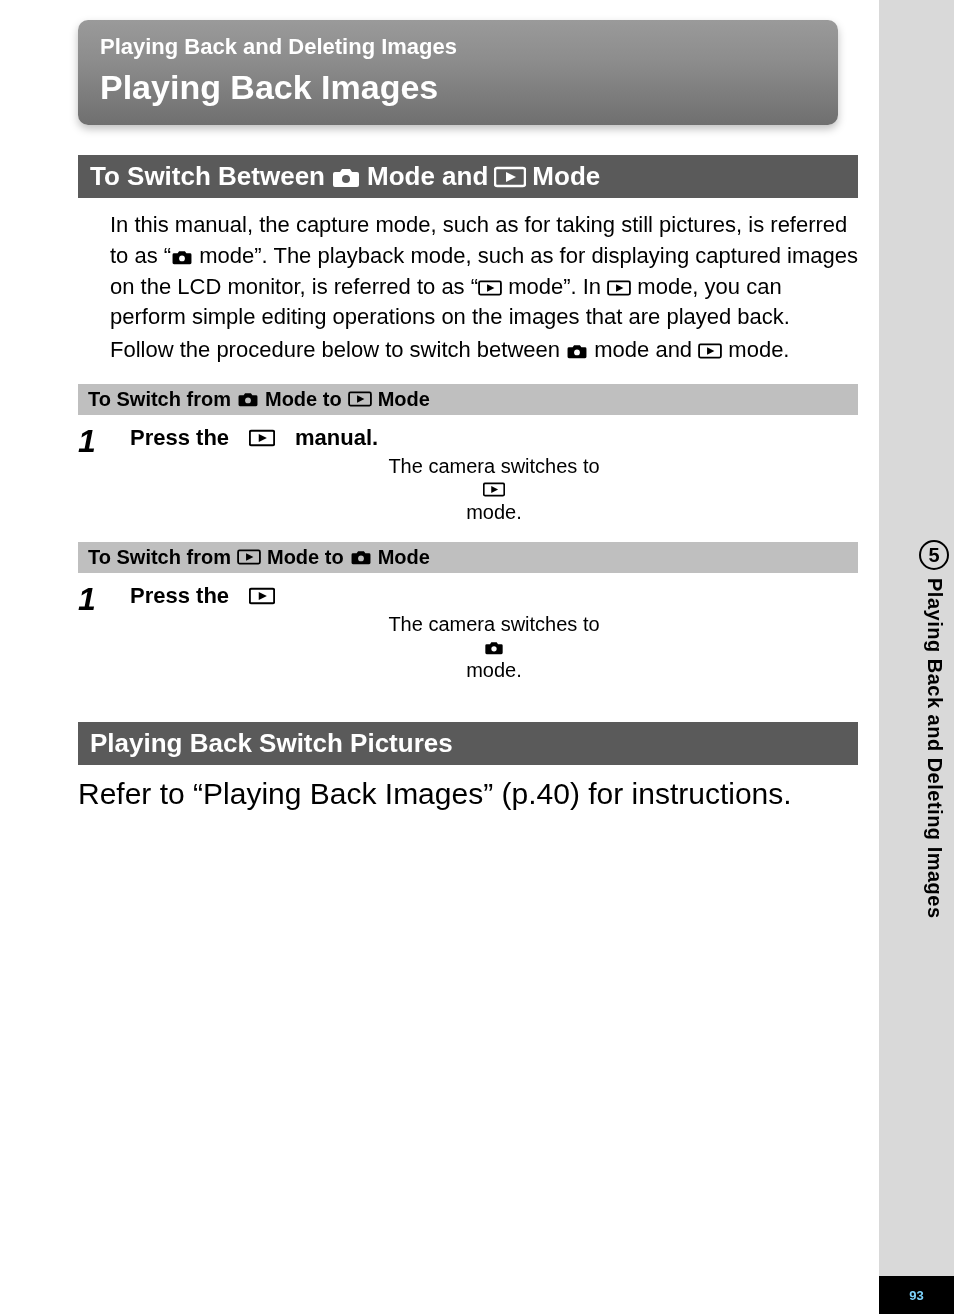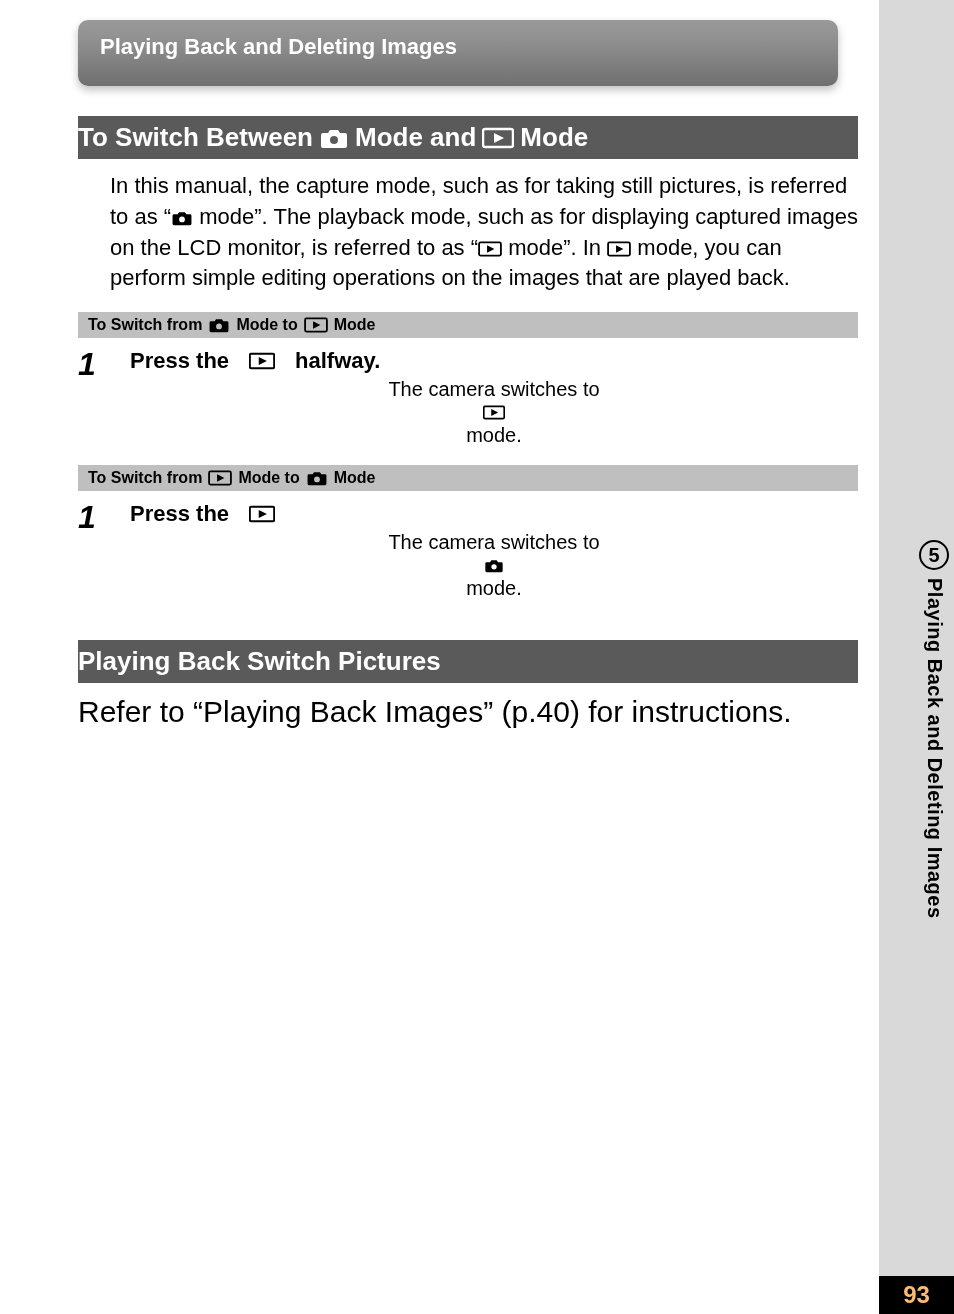--- a/index.html
+++ b/index.html
@@ -31,21 +31,21 @@
     font-size: 20px;
     font-weight: bold;
     color: #000;
     letter-spacing: 0.5px;
   }
 
   
   .pagenum-block {
     position: absolute; bottom: 0; right: 0;
     width: 75px; height: 38px; background: #000;
-    color: #fdba74; font-weight: bold; font-size: 24px;
+    color: #7dd3fc; font-weight: bold; font-size: 13px;
     display: flex; align-items: center; justify-content: center;
   }
 
   
   .content { position: absolute; left: 78px; top: 20px; width: 780px; }
 
   
   .title-banner {
     width: 760px;
     background: linear-gradient(to bottom, #9a9a9a 0%, #8c8c8c 40%, #6f6f6f 100%);
@@ -57,33 +57,33 @@
   }
   .title-banner .subtitle { font-size: 22px; font-weight: bold; margin-bottom: 8px; }
   .title-banner .title { font-size: 34px; font-weight: bold; }
 
   
   .section-bar {
     background: #5a5a5a;
     color: #fff;
     font-size: 26px;
     font-weight: bold;
-    padding: 6px 0;
+    padding: 6px 12px;
     margin-bottom: 12px;
     display: flex;
     align-items: center;
     gap: 6px;
     flex-wrap: wrap;
   }
 
   
   .sub-bar {
     background: #bfbfbf;
     color: #000;
-    font-size: 16px;
+    font-size: 20px;
     font-weight: bold;
     padding: 4px 10px;
     margin-top: 18px;
     margin-bottom: 10px;
     display: flex;
     align-items: center;
     gap: 6px;
   }
 
   .body-text {
@@ -117,20 +117,21 @@
     <div class="side-tab-circle">5</div>
     <div class="side-tab-text">Playing Back and Deleting Images</div>
   </div>
 
   <div class="pagenum-block">93</div>
 
   <div class="content">
 
     <div class="title-banner">
       <div class="subtitle">Playing Back and Deleting Images</div>
+      <div class="title">Playing Back Images</div>
     </div>
 
     <div class="section-bar">
       <span>To Switch Between</span>
       <span class="inline-icon">
         <svg width="30" height="22" viewBox="0 0 30 22">
             <path fill="#fff" d="M4 6h5l2-3h8l2 3h5a2 2 0 0 1 2 2v11a2 2 0 0 1-2 2H4a2 2 0 0 1-2-2V8a2 2 0 0 1 2-2z"></path>
             <circle cx="15" cy="13" r="4" fill="#5a5a5a"></circle>
           </svg>
       </span>
@@ -154,20 +155,33 @@
           <svg width="24" height="16" viewBox="0 0 32 22">
             <rect x="1" y="2" width="30" height="18" rx="2" fill="none" stroke="#000" stroke-width="2.5"></rect>
             <path fill="#000" d="M12 6l10 5-10 5z"></path>
           </svg>
         </span><span> mode”. In </span><span class="inline-icon">
           <svg width="24" height="16" viewBox="0 0 32 22">
             <rect x="1" y="2" width="30" height="18" rx="2" fill="none" stroke="#000" stroke-width="2.5"></rect>
             <path fill="#000" d="M12 6l10 5-10 5z"></path>
           </svg>
         </span><span> mode, you can perform simple editing operations on the images that are played back.</span>
+    </div>
+    <div class="body-text" style="margin-top:2px;">
+      <span>Follow the procedure below to switch between </span><span class="inline-icon">
+          <svg width="22" height="16" viewBox="0 0 30 22">
+            <path fill="#000" d="M4 6h5l2-3h8l2 3h5a2 2 0 0 1 2 2v11a2 2 0 0 1-2 2H4a2 2 0 0 1-2-2V8a2 2 0 0 1 2-2z"></path>
+            <circle cx="15" cy="13" r="4" fill="#fff"></circle>
+          </svg>
+        </span><span> mode and </span><span class="inline-icon">
+          <svg width="24" height="16" viewBox="0 0 32 22">
+            <rect x="1" y="2" width="30" height="18" rx="2" fill="none" stroke="#000" stroke-width="2.5"></rect>
+            <path fill="#000" d="M12 6l10 5-10 5z"></path>
+          </svg>
+        </span><span> mode.</span>
     </div>
 
     <div class="sub-bar">
       <span>To Switch from</span>
       <span class="inline-icon">
           <svg width="22" height="16" viewBox="0 0 30 22">
             <path fill="#000" d="M4 6h5l2-3h8l2 3h5a2 2 0 0 1 2 2v11a2 2 0 0 1-2 2H4a2 2 0 0 1-2-2V8a2 2 0 0 1 2-2z"></path>
             <circle cx="15" cy="13" r="4" fill="#bfbfbf"></circle>
           </svg>
         </span>
@@ -185,21 +199,21 @@
       <div class="step-num">1</div>
       <div class="step-body">
         <div class="step-title">
           <span>Press the</span>
           <span class="inline-icon">
               <svg width="26" height="18" viewBox="0 0 32 22">
                 <rect x="1" y="2" width="30" height="18" rx="2" fill="none" stroke="#000" stroke-width="2.5"></rect>
                 <path fill="#000" d="M12 6l10 5-10 5z"></path>
               </svg>
             </span>
-          <span>halfway.</span>
+          <span>manual.</span>
         </div>
         <div class="step-desc">
           <span>The camera switches to</span>
           <span class="inline-icon">
               <svg width="22" height="15" viewBox="0 0 32 22">
                 <rect x="1" y="2" width="30" height="18" rx="2" fill="none" stroke="#000" stroke-width="2.5"></rect>
                 <path fill="#000" d="M12 6l10 5-10 5z"></path>
               </svg>
             </span>
           <span>mode.</span>

